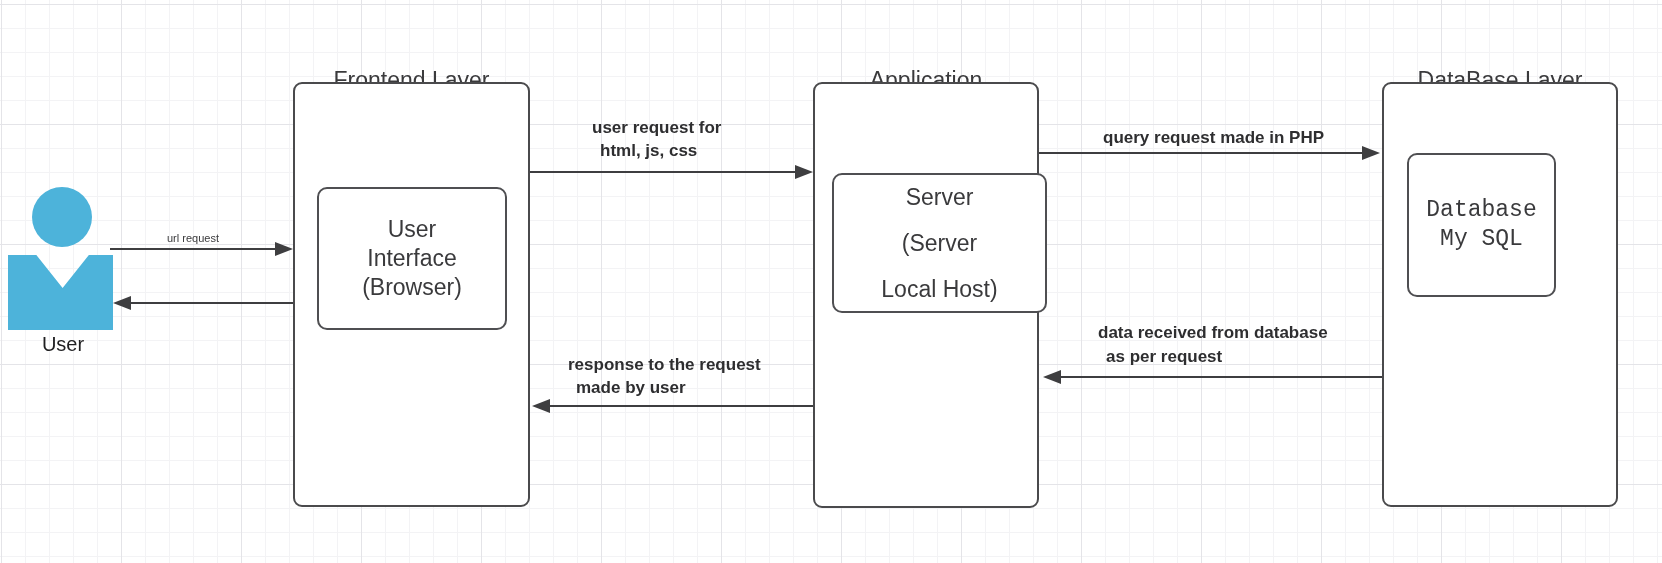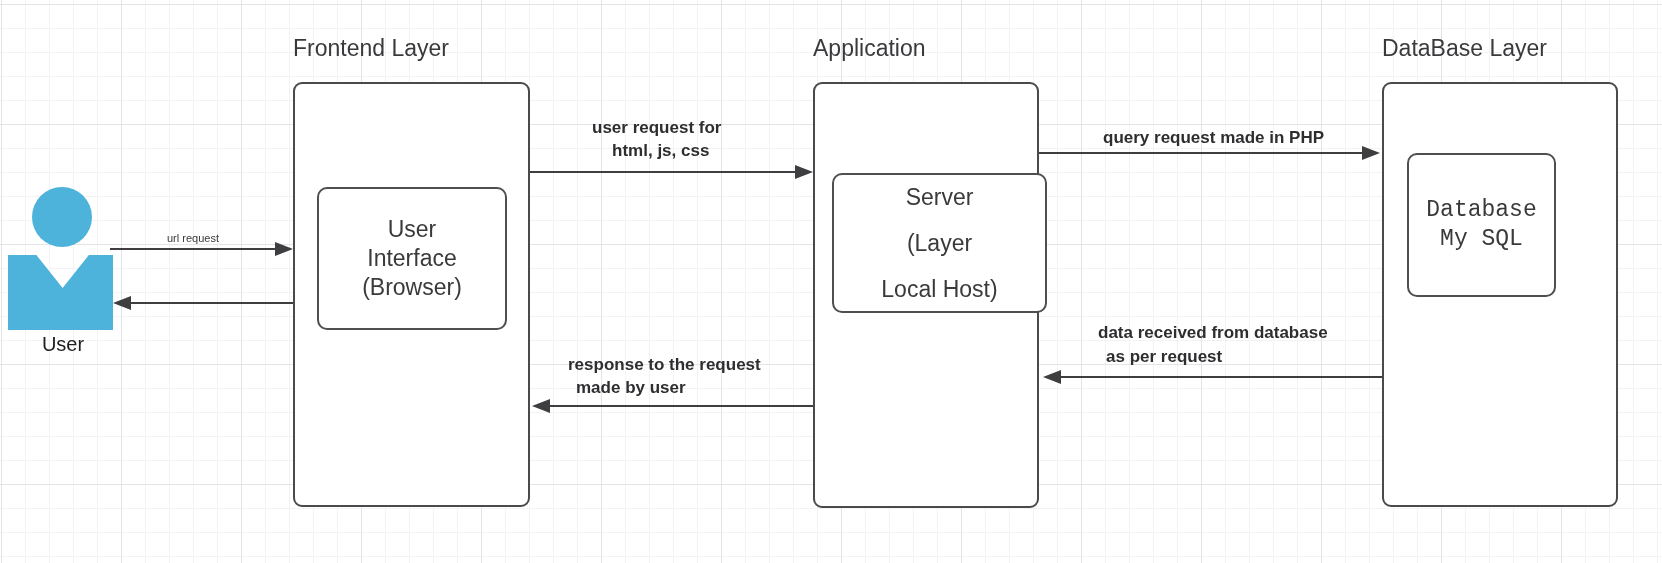--- a/index.html
+++ b/index.html
@@ -13,21 +13,21 @@
       linear-gradient(90deg, #e4e4e8 1px, transparent 1px),
       linear-gradient(#f3f3f5 1px, transparent 1px),
       linear-gradient(90deg, #f3f3f5 1px, transparent 1px);
     background-size:120px 120px,120px 120px,24px 24px,24px 24px;
     background-position:1px 4px;
     font-family:"Liberation Sans","DejaVu Sans",sans-serif;
     color:#3a3a3c;
   }
   .abs{position:absolute;}
   .group-title{
-    font-size:23px;line-height:27px;text-align:left;color:#3a3a3c;
+    font-size:23px;line-height:27px;text-align:center;color:#3a3a3c;margin-top:32px;
   }
   .outer-box{
     box-sizing:border-box;
     background:#ffffff;
     border:2px solid #4a4a4c;
     border-radius:9px;
   }
   .inner-node{
     box-sizing:border-box;
     background:#ffffff;
@@ -79,41 +79,41 @@
   <div class="abs outer-box" style="left:1382px;top:82px;width:236px;height:425px;"></div>
 
   <div class="abs inner-node" style="left:317px;top:187px;width:190px;height:143px;">
     <div>User</div>
     <div>Interface</div>
     <div>(Browser)</div>
   </div>
 
   <div class="abs inner-node" style="left:832px;top:173px;width:215px;height:140px;gap:17px;">
     <div>Server</div>
-    <div>(Layer</div>
+    <div>(Server</div>
     <div>Local Host)</div>
   </div>
 
   <div class="abs inner-node" style="left:1407px;top:153px;width:149px;height:144px;font-family:Liberation Mono, monospace;">
     <div>Database</div>
     <div>My SQL</div>
   </div>
 
   <div class="abs actor-head" style="left: 32px; top: 187px; background-color: rgb(77, 179, 218);"></div>
   <div class="abs actor-body" style="left: 8px; top: 255px; background-color: rgb(77, 179, 218);"></div>
   <div class="abs actor-label" style="left:3px;top:333px;">User</div>
 
   <div class="abs small-label" style="left:110px;top:230px;width:166px;">url request</div>
   <div class="abs arrow-line" style="left:110px;top:248px;width:166px;"></div>
   <div class="abs head-right" style="left:275px;top:242px;"></div>
 
   <div class="abs arrow-line" style="left:131px;top:302px;width:162px;"></div>
   <div class="abs head-left" style="left:113px;top:296px;"></div>
 
-  <div class="abs flow-label" style="left:592px;top:116px;text-align:center;">
+  <div class="abs flow-label" style="left:592px;top:116px;">
     <div class="line1">user request for</div>
     <div class="line2">html, js, css</div>
   </div>
   <div class="abs arrow-line" style="left:530px;top:171px;width:265px;"></div>
   <div class="abs head-right" style="left:795px;top:165px;"></div>
 
   <div class="abs flow-label" style="left:568px;top:353px;">
     <div class="line1">response to the request</div>
     <div class="line2">made by user</div>
   </div>

